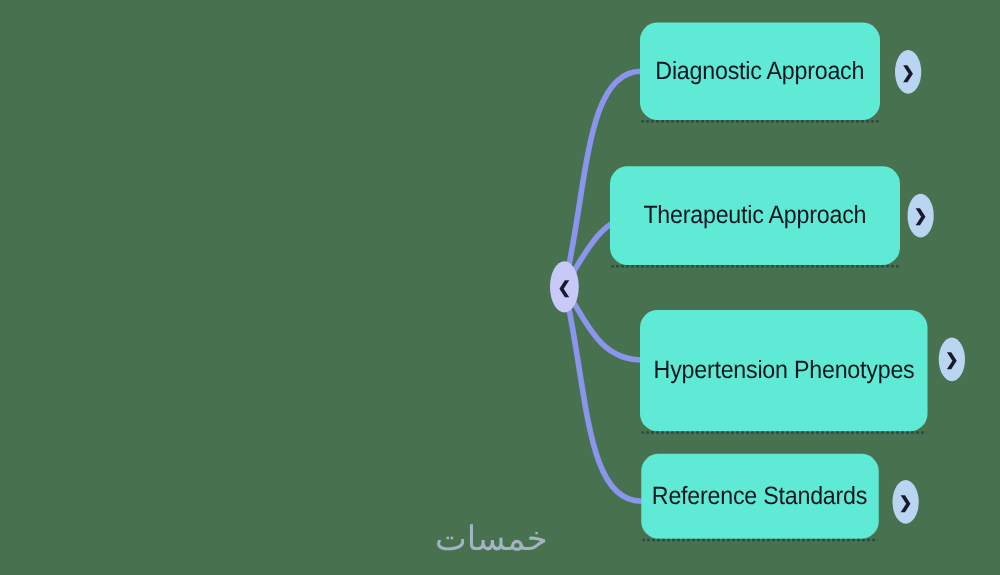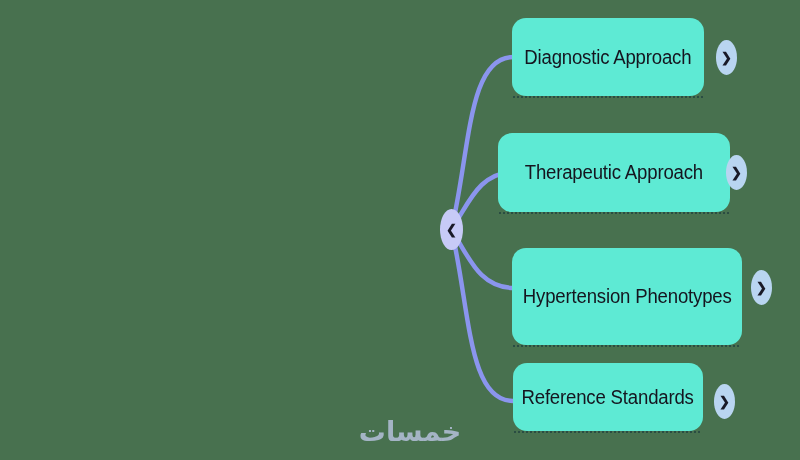--- a/index.html
+++ b/index.html
@@ -34,21 +34,21 @@
     background:#5eead4;
     border-radius:14px;
     font-size:20px;
   }
   .child-node::after{ 
     content:"";
     position:absolute;left:1px;right:1px;bottom:-2px;height:2px;
     background:repeating-linear-gradient(90deg, rgba(22,52,58,.6) 0 2px, rgba(22,52,58,0) 2px 4px);
   }
   .node1{left:512px;top:18px;width:192px;height:78px;}
-  .node2{left:498px;top:133px;width:232px;height:79px;text-align:center;}
+  .node2{left:488px;top:133px;width:232px;height:79px;text-align:center;}
   .node3{left:512px;top:248px;width:230px;height:97px;}
   .node4{left:513px;top:363px;width:190px;height:68px;}
   .toggle{
     position:absolute;
     display:flex;align-items:center;justify-content:center;
     border-radius:50%;
     z-index:3;
     color:#191927;
     font-size:13px;
     font-weight:bold;
@@ -62,24 +62,24 @@
     width:21px;height:35px;
     background:#b9d5f1;
   }
   .toggle1{left:716px;top:40px;}
   .toggle2{left:726px;top:155px;}
   .toggle3{left:751px;top:270px;}
   .toggle4{left:714px;top:384px;}
   .watermark{
     position:absolute;
     left:348px;top:416px;width:124px;
-    text-align:center;
+    text-align:left;
     font-family:"DejaVu Sans", sans-serif;
     font-size:27px;
-    font-weight:bold;
+    font-weight:normal;
     color:#a9b8cc;
     opacity:.95;
     z-index:4;
     direction:rtl;
   }
 </style>
 </head>
 <body>
 
 <div class="stage">

